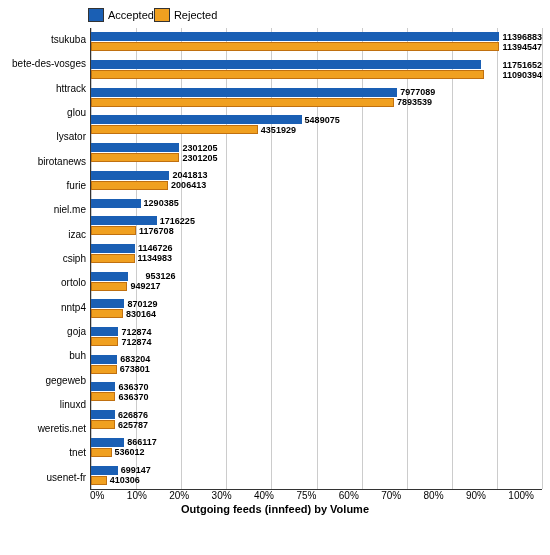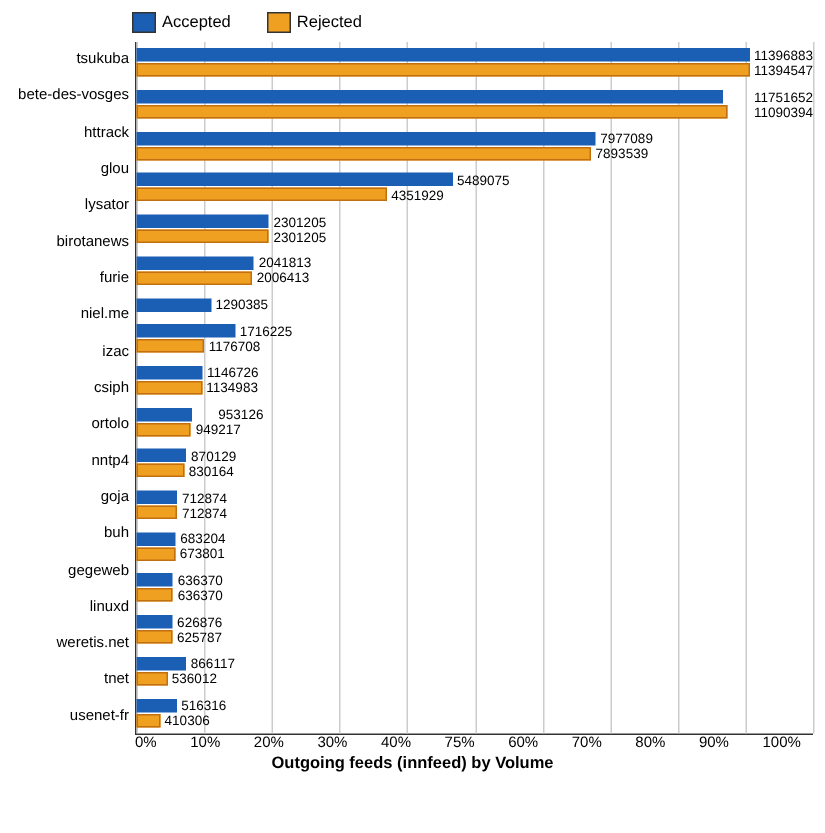--- a/index.html
+++ b/index.html
@@ -14,21 +14,20 @@
     .chart-container {
       width: 550px;
       height: 555px;
       padding: 8px 8px 40px 8px;
       display: flex;
       flex-direction: column;
     }
     .legend {
       display: flex;
       align-items: center;
-      gap: 24px;
       margin-bottom: 6px;
       margin-left: 80px;
     }
     .legend-item {
       display: flex;
       align-items: center;
       gap: 4px;
     }
     .legend-box {
       width: 16px;
@@ -67,20 +66,21 @@
       background: #ccc;
       position: absolute;
       top: 0;
     }
     .bars-wrapper {
       position: absolute;
       top: 0; left: 0; right: 0; bottom: 0;
       display: flex;
       flex-direction: column;
       justify-content: space-around;
+      font-weight: bold;
     }
     .bar-row {
       display: flex;
       flex-direction: column;
       justify-content: center;
       height: auto;
       position: relative;
     }
     .bar-line {
       display: flex;
@@ -326,21 +326,21 @@
               <span class="bar-value" style="position: relative; right: auto; margin-left: 3px; font-size: 9px; white-space: nowrap;">866117</span>
             </div>
             <div class="bar-line">
               <div class="bar-fill rejected" style="width: 4.56%; max-width: 100%;"></div>
               <span style="position: relative; right: auto; margin-left: 3px; font-size: 9px; white-space: nowrap;">536012</span>
             </div>
           </div>
           <div class="bar-row">
             <div class="bar-line">
               <div class="bar-fill accepted" style="width: 5.95%; max-width: 100%;"></div>
-              <span class="bar-value" style="position: relative; right: auto; margin-left: 3px; font-size: 9px; white-space: nowrap;">516316</span>
+              <span class="bar-value" style="position: relative; right: auto; margin-left: 3px; font-size: 9px; white-space: nowrap;">699147</span>
             </div>
             <div class="bar-line">
               <div class="bar-fill rejected" style="width: 3.49%; max-width: 100%;"></div>
               <span style="position: relative; right: auto; margin-left: 3px; font-size: 9px; white-space: nowrap;">410306</span>
             </div>
           </div>
         </div>
     </div>
   </div>
 

